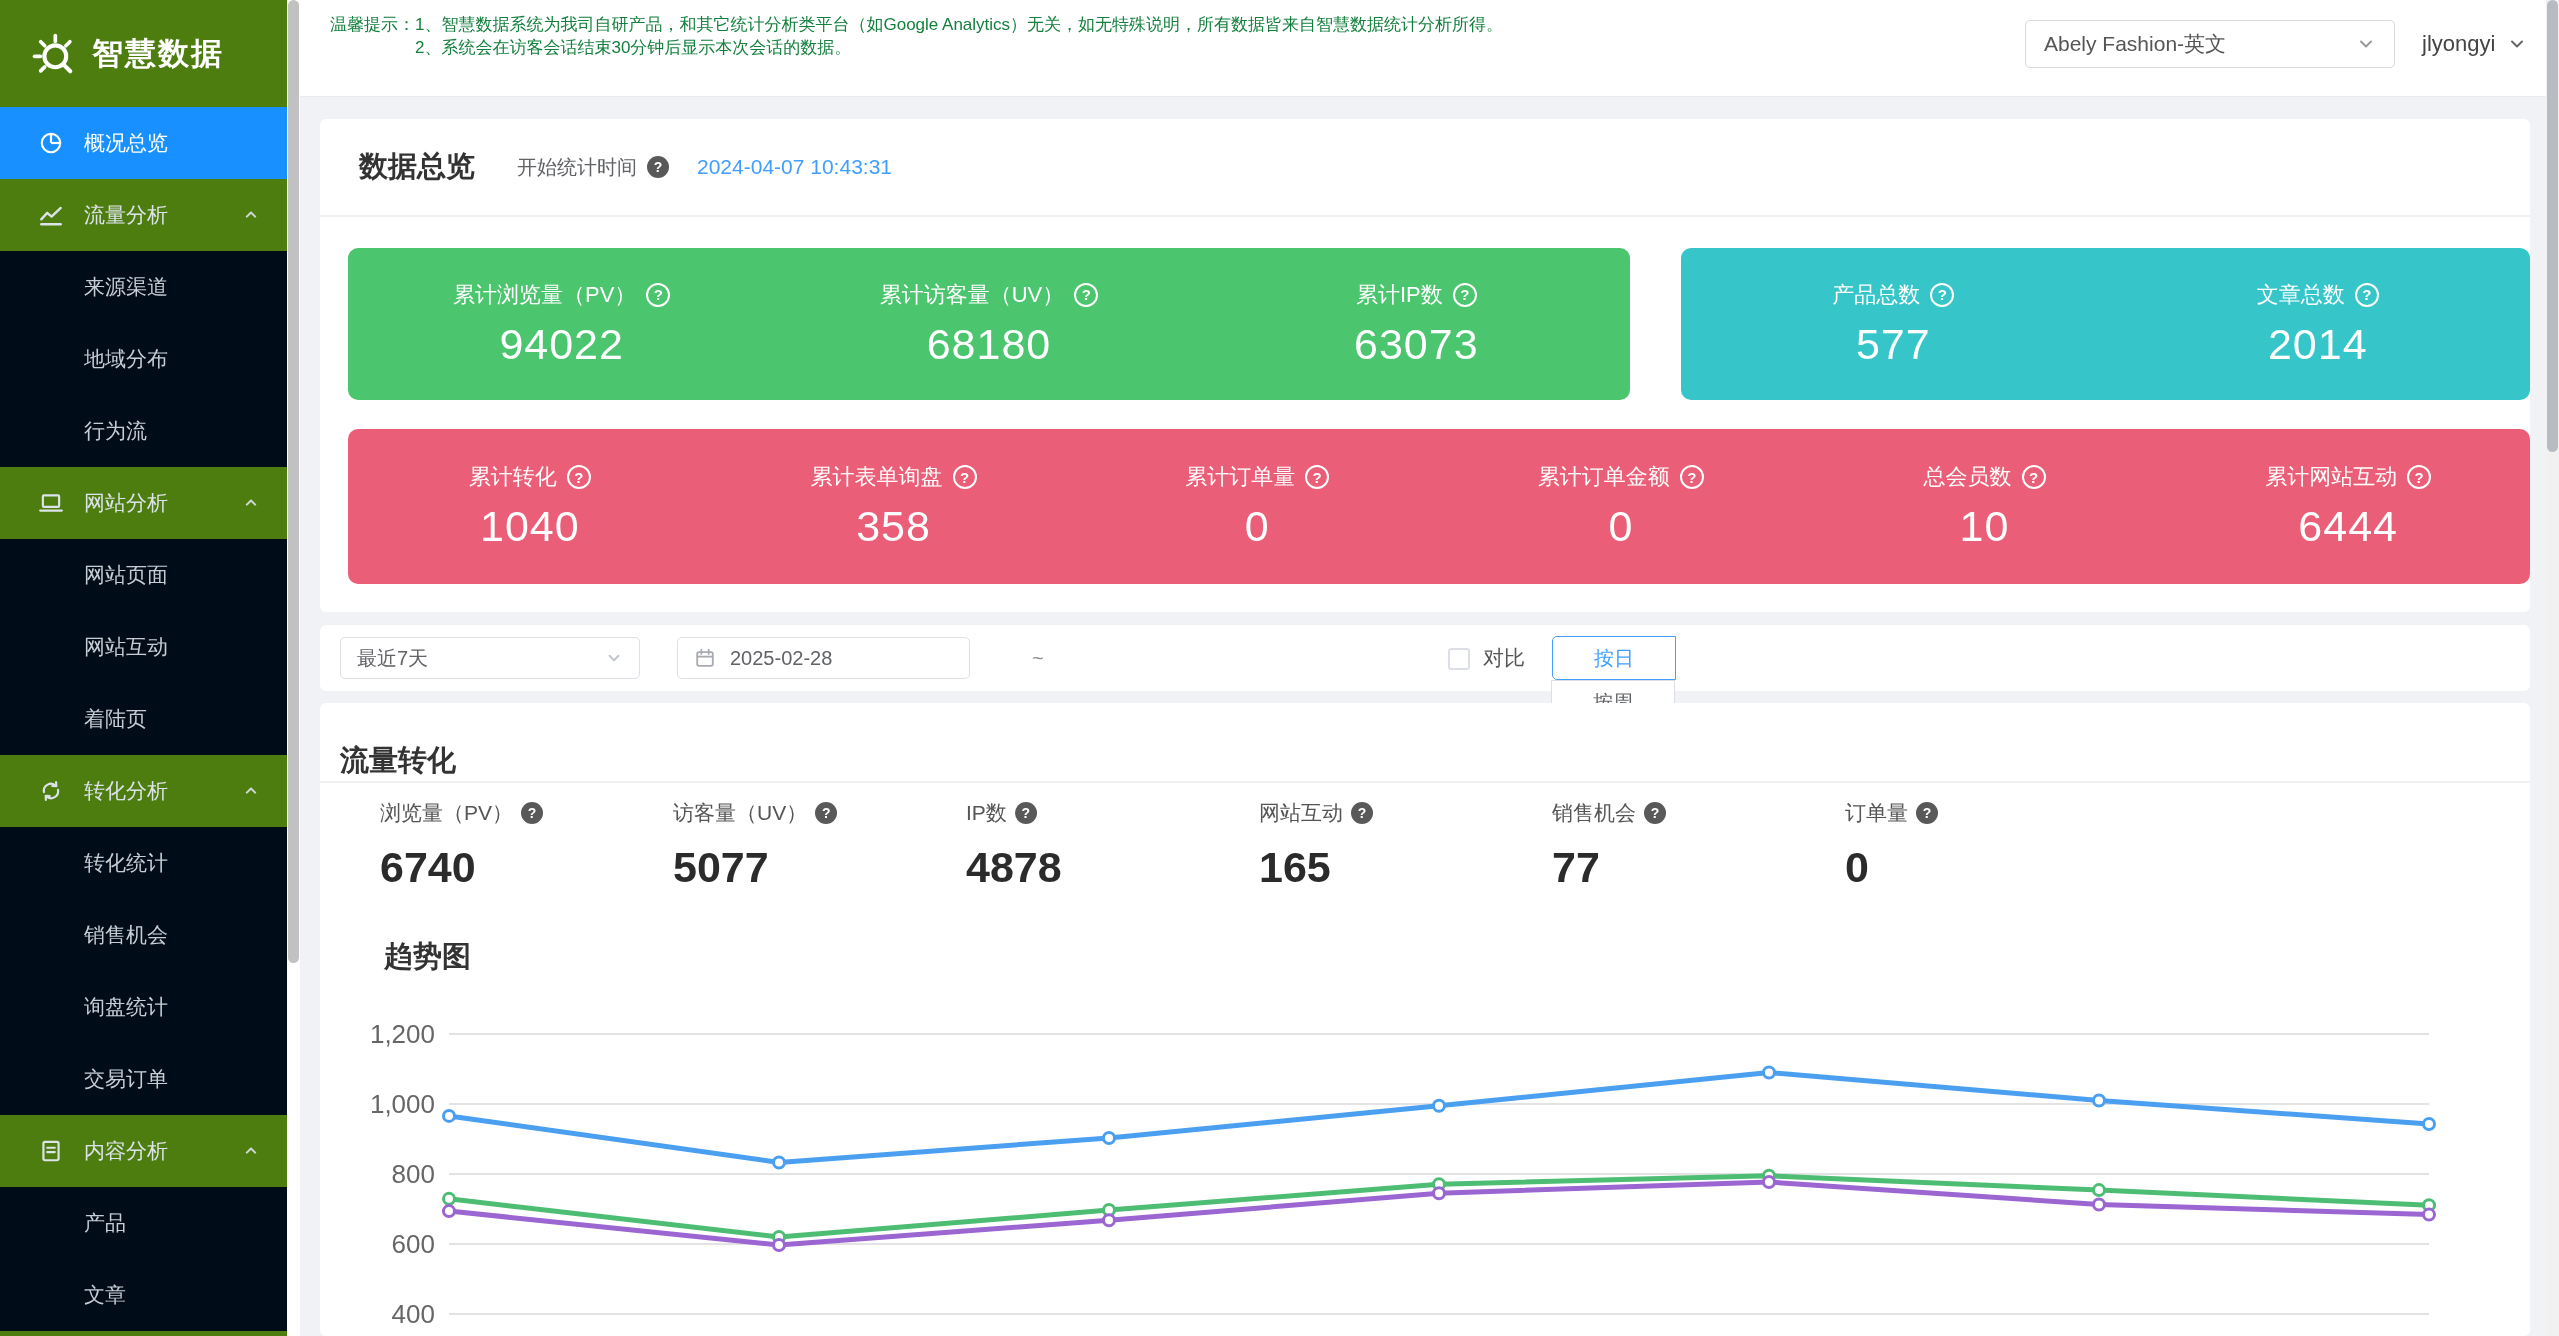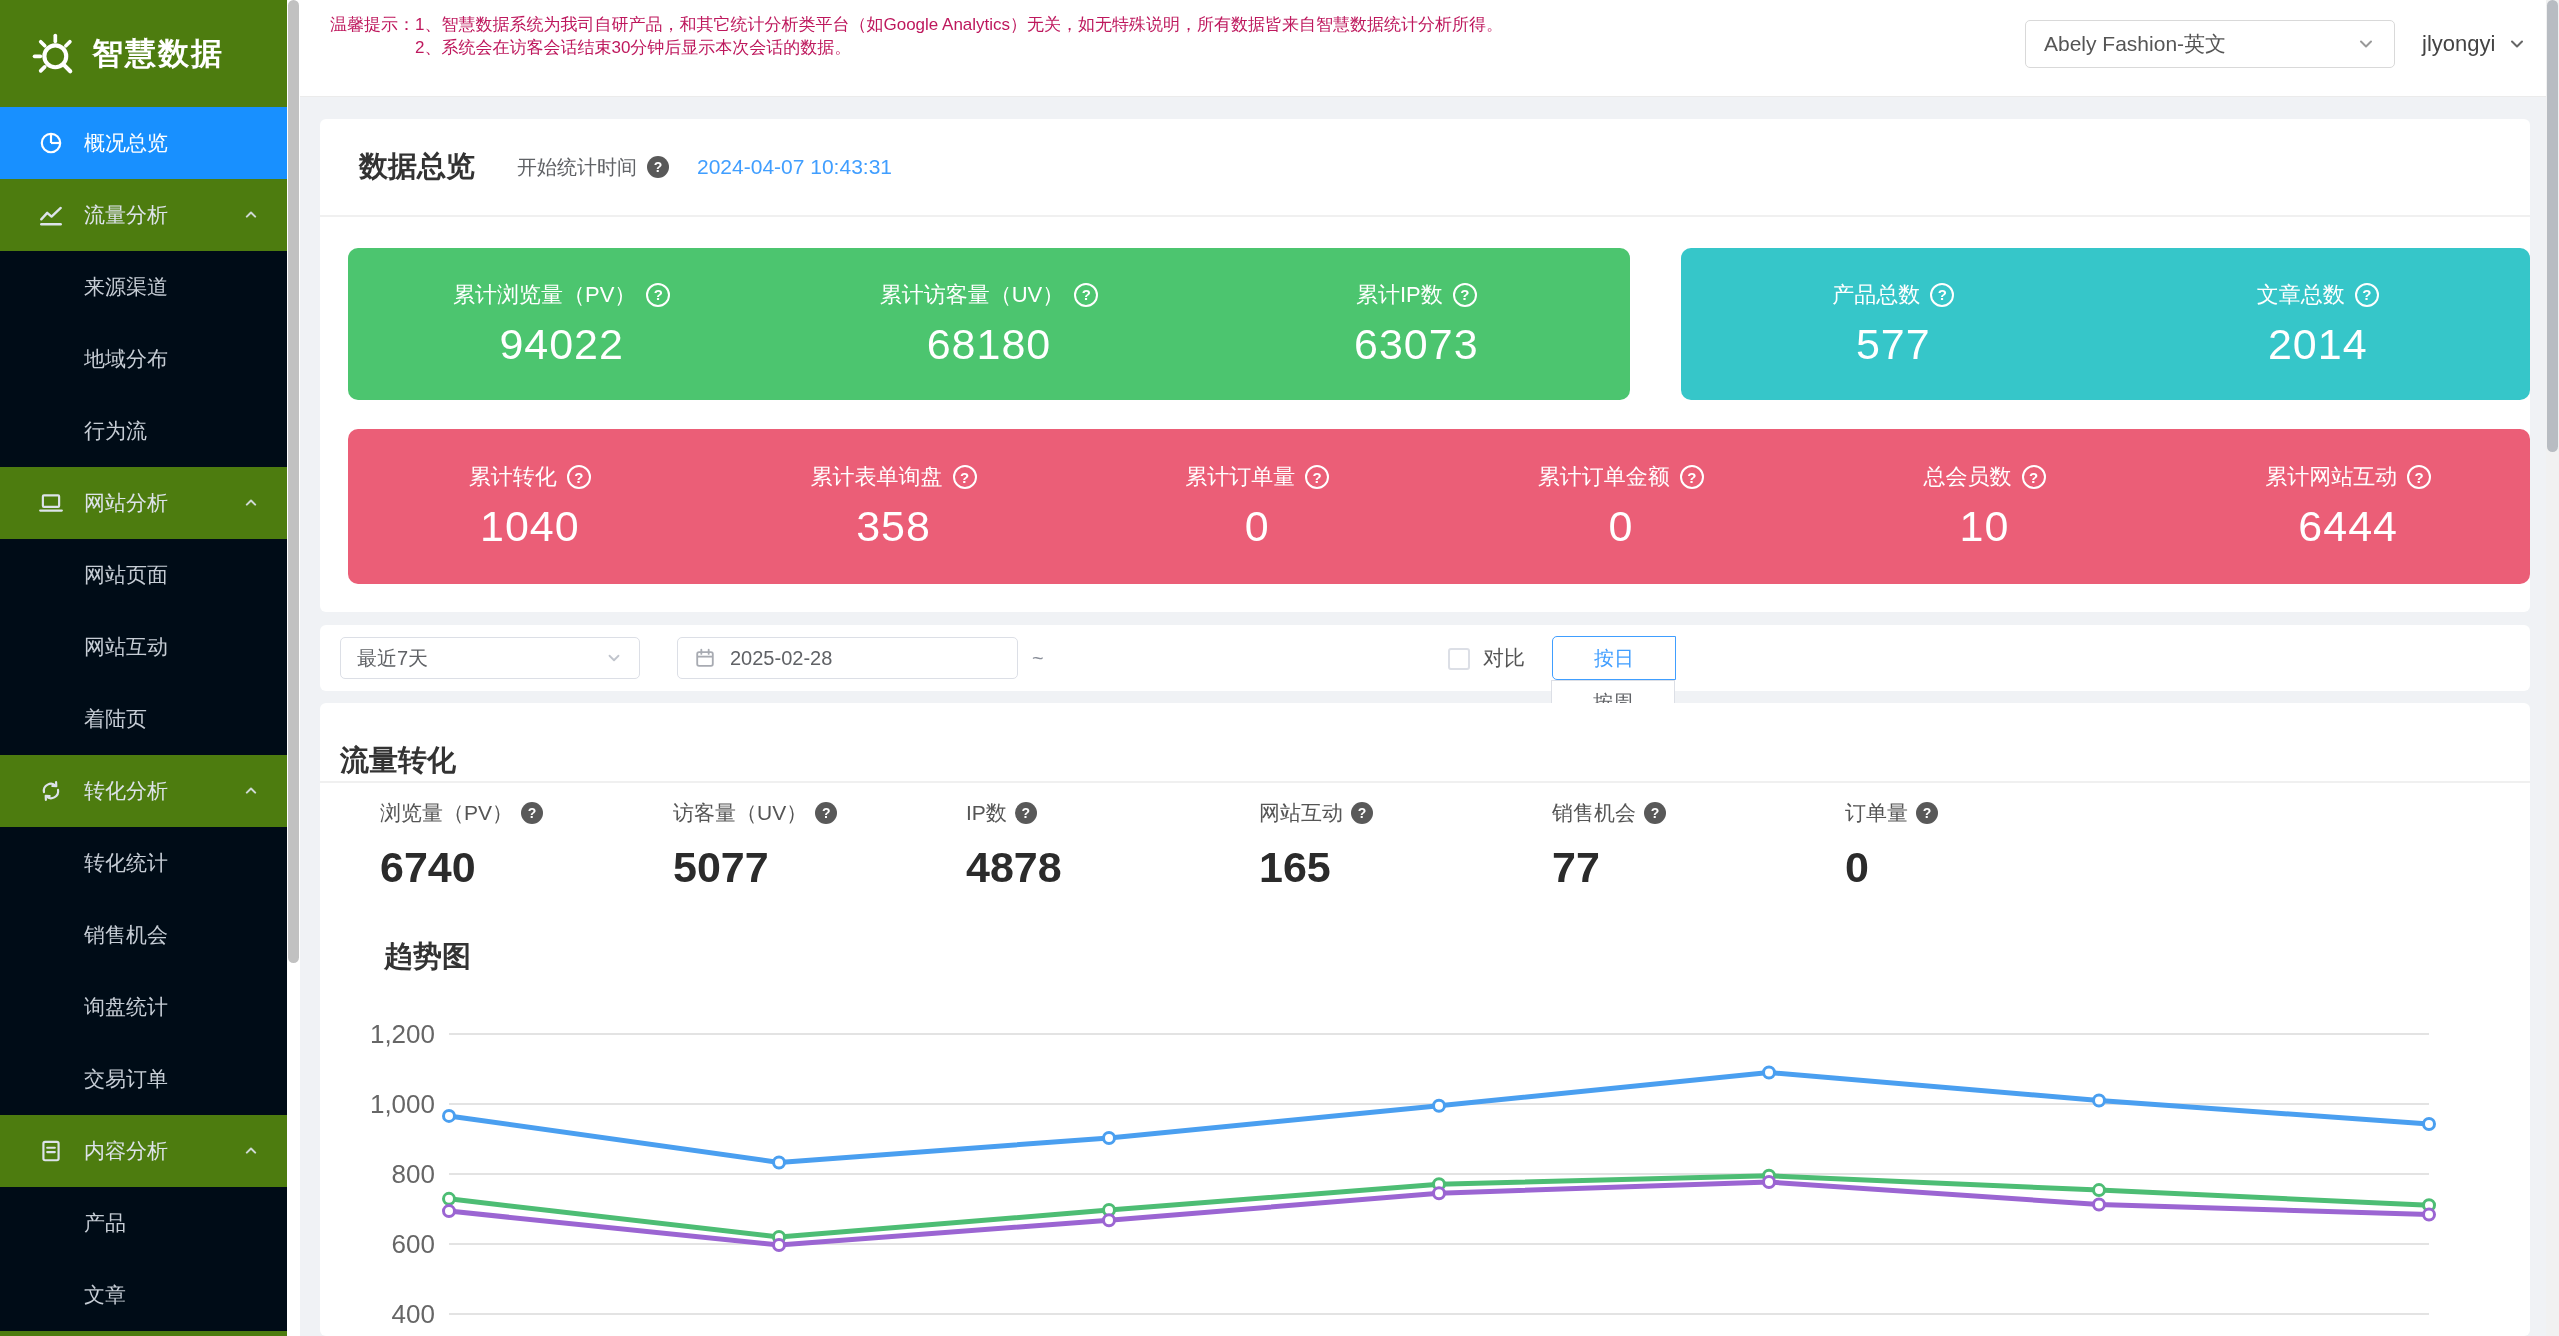--- a/index.html
+++ b/index.html
@@ -16,21 +16,21 @@
   .menu-row .chev { margin-left:auto; width:20px; height:20px; opacity:.9; }
   .menu-row.sub { padding-left:84px; background:#000c17; color:#c6cdd5; }
   .menu-row.active { background:#1890ff; color:#fff; }
   .side-scroll { position:absolute; left:287px; top:0; width:13px; height:1336px; background:#ffffff; z-index:4; }
   .side-scroll .thumb { position:absolute; left:1px; top:0; width:11px; height:963px; background:#c1c1c1; border-radius:6px; }
   .page-scroll { position:absolute; left:2546px; top:0; width:13px; height:1336px; background:#f1f1f1; z-index:5; }
   .page-scroll .thumb { position:absolute; left:1px; top:0; width:11px; height:452px; background:#b8bcc2; border-radius:6px; }
 
   
   .topbar { position:absolute; left:300px; top:0; width:2246px; height:97px; background:#fff; border-bottom:1px solid #ebebeb; z-index:2; }
-  .notice { position:absolute; left:30px; top:13px; display:flex; font-size:17px; color:#be185d; line-height:23px; }
+  .notice { position:absolute; left:30px; top:13px; display:flex; font-size:17px; color:#15803d; line-height:23px; }
   .notice .lines { display:flex; flex-direction:column; }
   .site-select { position:absolute; left:1725px; top:20px; width:370px; height:48px; border:1px solid #d9d9d9; border-radius:5px; background:#fff; display:flex; align-items:center; padding:0 18px; font-size:21px; color:#555; cursor:pointer; }
   .site-select .chev { margin-left:auto; width:20px; height:20px; color:#999; }
   .user-chip { position:absolute; left:2122px; top:20px; height:48px; display:flex; align-items:center; gap:12px; font-size:22px; color:#444; cursor:pointer; }
   .user-chip .chev { width:20px; height:20px; color:#666; }
 
   
   .card { position:absolute; background:#fff; border-radius:6px; }
   .card1 { left:320px; top:119px; width:2210px; height:493px; }
   .card1-head { height:98px; display:flex; align-items:center; padding-left:39px; border-bottom:2px solid #f0f0f0; }
@@ -47,21 +47,21 @@
   .banner-pink  { left:28px; top:310px; width:2182px; height:155px; }
   .stat-col { flex:1; display:flex; flex-direction:column; align-items:center; justify-content:center; }
   .stat-col .lbl { display:flex; align-items:center; font-size:22px; }
   .stat-col .val { font-size:43px; margin-top:10px; letter-spacing:1px; }
 
   
   .card2 { left:320px; top:625px; width:2210px; height:66px; }
   .el-select { position:absolute; left:20px; top:12px; width:300px; height:42px; border:1px solid #dcdfe6; border-radius:5px; display:flex; align-items:center; padding:0 16px; font-size:20px; color:#606266; cursor:pointer; }
   .el-select .chev { margin-left:auto; width:18px; height:18px; color:#c0c4cc; }
   .date-input { position:absolute; top:12px; height:42px; border:1px solid #dcdfe6; border-radius:5px; display:flex; align-items:center; padding:0 16px; gap:14px; font-size:20px; color:#606266; cursor:text; }
-  .date-1 { left:357px; width:341px; }
+  .date-1 { left:357px; width:293px; }
   .date-2 { left:742px; width:342px; }
   .tilde { position:absolute; left:712px; top:12px; height:42px; display:flex; align-items:center; font-size:20px; color:#8a8f99; }
   .cal-icon { width:22px; height:22px; color:#a8abb2; flex:0 0 auto; }
   .cmp-box { position:absolute; left:1128px; top:23px; width:22px; height:22px; border:2px solid #dcdfe6; border-radius:3px; background:#fff; cursor:pointer; }
   .cmp-label { position:absolute; left:1163px; top:12px; height:42px; display:flex; align-items:center; font-size:21px; color:#555; }
   .seg { position:absolute; left:1232px; top:11px; display:flex;flex-direction:column; }
   .seg button { width:124px; height:44px; background:#fff; border:1px solid #dcdfe6; font-size:20px; color:#606266; cursor:pointer; margin-left:-1px; font-family:inherit; }
   .seg button:first-child { border-radius:5px 0 0 5px; margin-left:0; }
   .seg button:last-child { border-radius:0 5px 5px 0; }
   .seg button.on { color:#409eff; border-color:#409eff; position:relative; z-index:1; }

